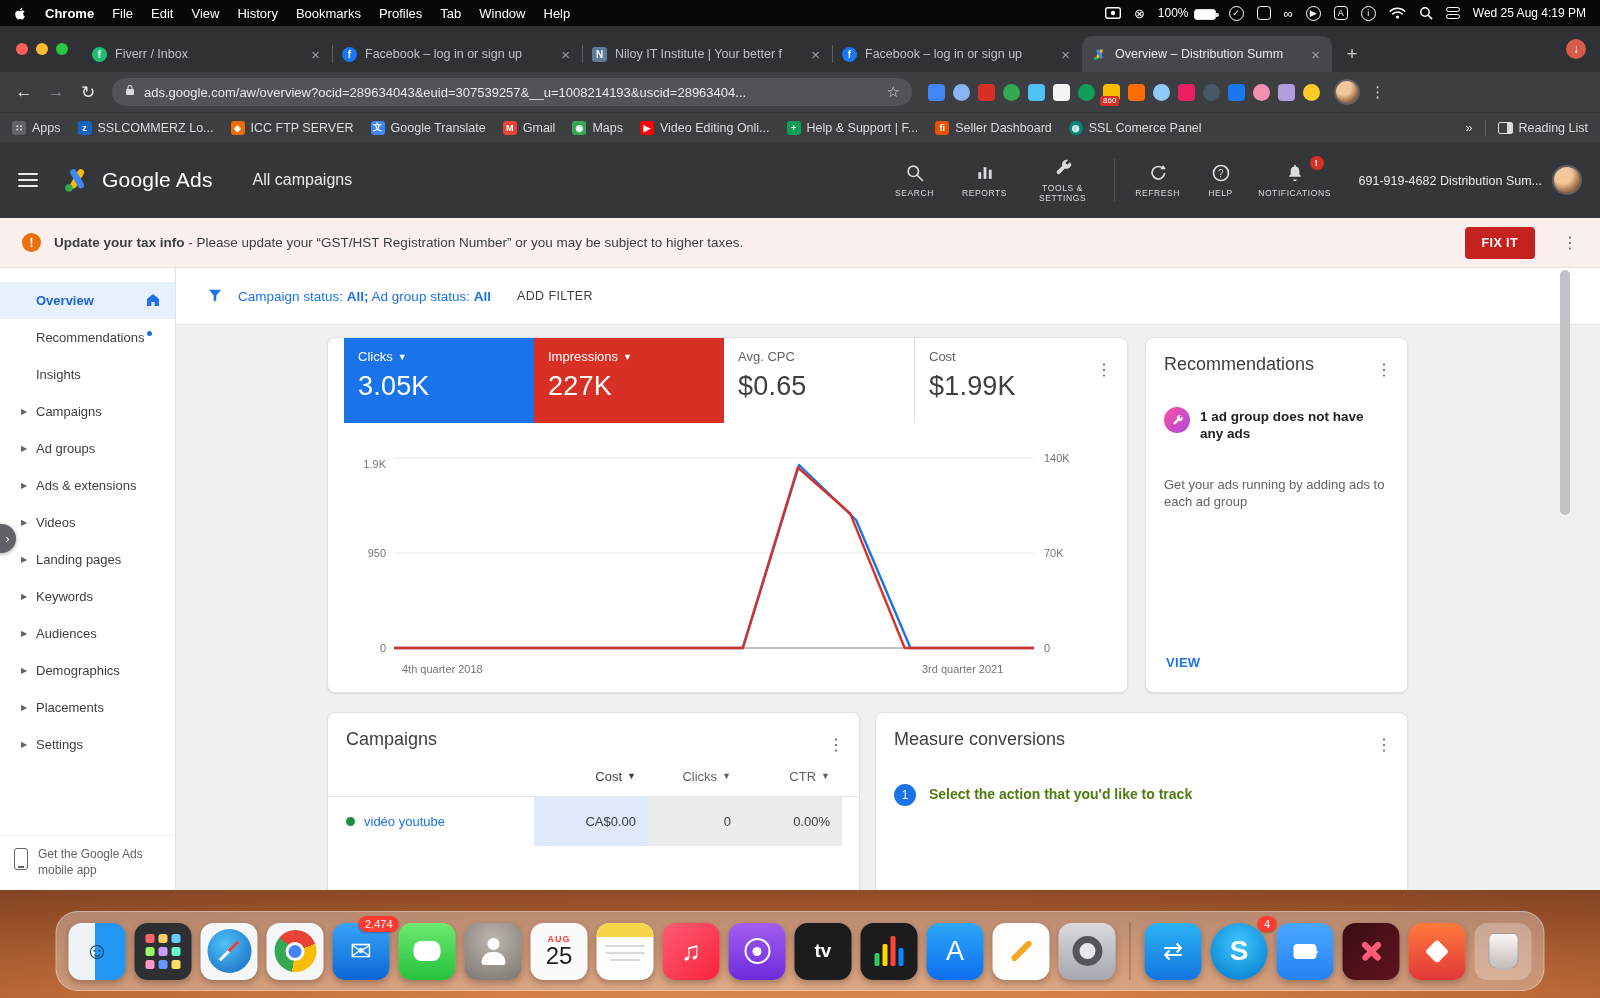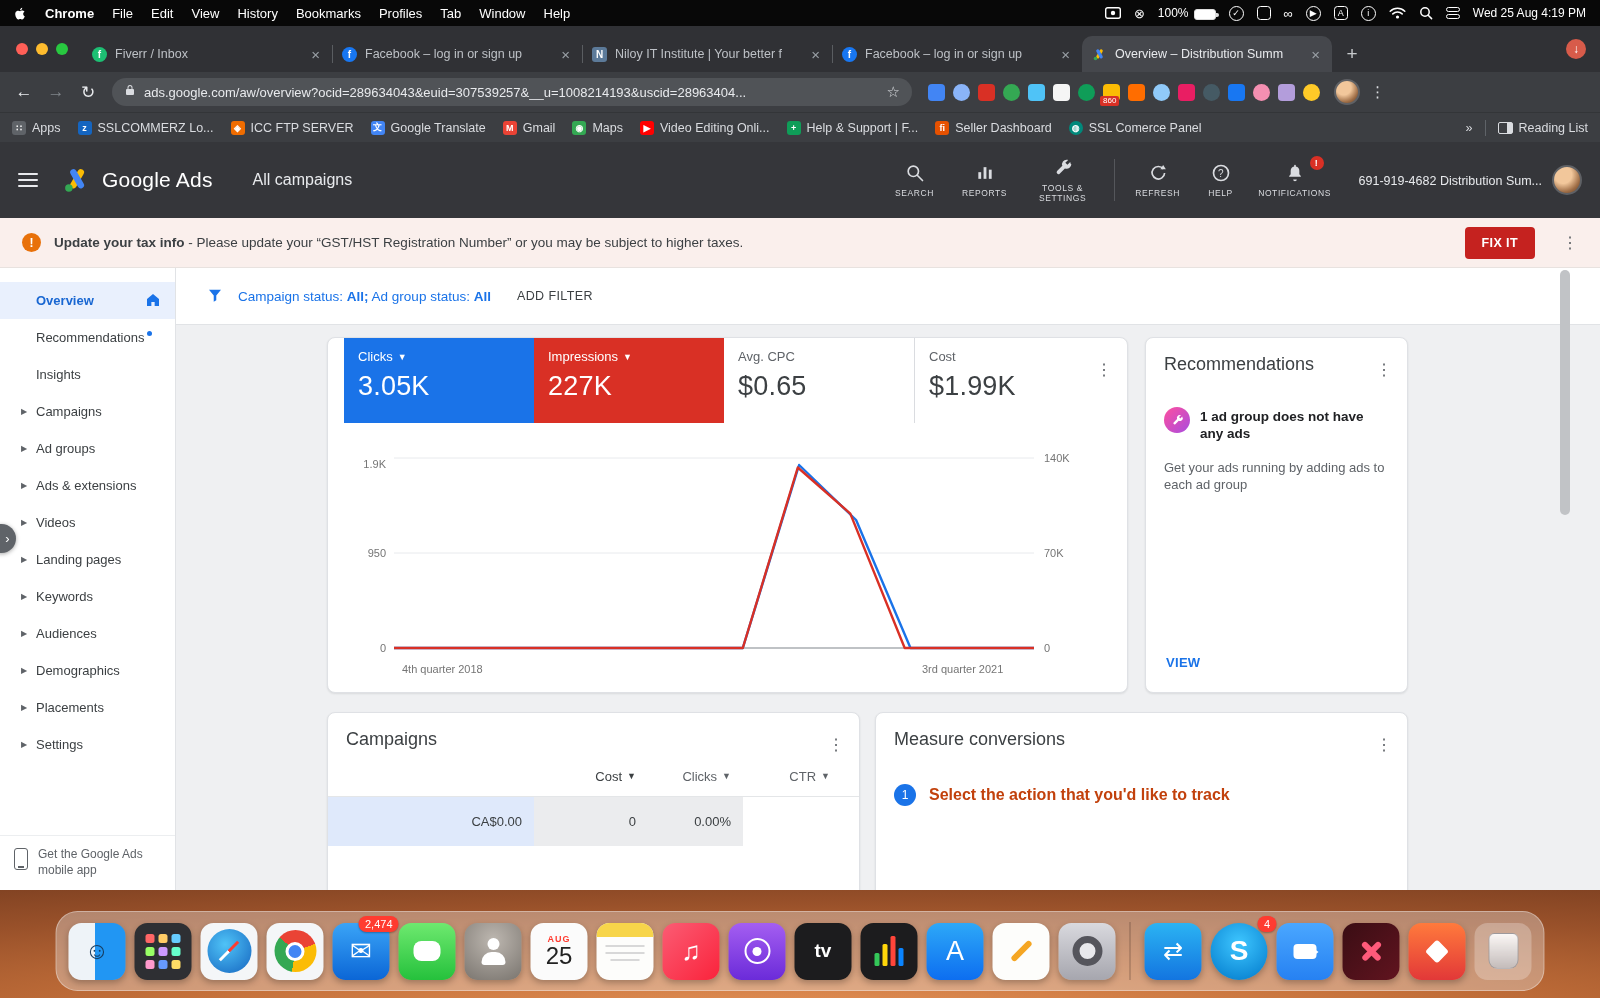--- a/index.html
+++ b/index.html
@@ -120,21 +120,21 @@
   .chart-wrap .tick{position:absolute;width:42px;text-align:right}
   .chart-wrap .tick.r{text-align:left;width:46px;left:700px}
   .chart-wrap .xlab{position:absolute;top:213px;white-space:nowrap}
 
   
   .card-rec{left:969px;top:69px;width:263px;height:356px;padding:16px 18px}
   .card-title{font-size:18px;color:#3c4043;font-weight:normal}
   .rec-item{display:flex;gap:10px;margin-top:32px;align-items:flex-start}
   .rec-badge{width:26px;height:26px;border-radius:50%;background:linear-gradient(135deg,#ff4f9e,#a84ce0);display:flex;align-items:center;justify-content:center;flex:none}
   .rec-title{font-size:13.5px;font-weight:bold;color:#202124;line-height:1.25;padding-top:2px}
-  .rec-body{margin-top:16px;font-size:13px;color:#5f6368;line-height:1.35}
+  .rec-body{margin-top:33px;font-size:13px;color:#5f6368;line-height:1.35}
   .view-link{position:absolute;left:20px;bottom:22px;color:#1a73e8;font-weight:bold;font-size:13px;letter-spacing:.3px}
 
   
   .card-camp{left:151px;top:444px;width:533px;height:310px}
   .card-camp .card-title{padding:16px 16px 0 18px}
   .tbl-head,.tbl-row{display:grid;grid-template-columns:1fr 114px 95px 99px;padding-right:17px}
   .tbl-head{height:40px;align-items:center;font-size:13px;color:#5f6368;margin-top:6px}
   .tbl-head .hc{display:flex;align-items:center;justify-content:flex-end;gap:5px;padding-right:12px}
   .tbl-head .hc.first{color:#3c4043}
   .tbl-row{height:50px;border-top:1px solid #e4e6e8;font-size:13px;color:#3c4043}
@@ -144,21 +144,21 @@
   .val-cell{display:flex;align-items:center;justify-content:flex-end;padding-right:12px}
   .h-cost1{background:#a3c2f4}
   .h-cost2{background:#dfe9fb}
   .h-gray1{background:#d7d9da}
   .h-gray2{background:#ebecee}
 
   
   .card-conv{left:699px;top:444px;width:533px;height:310px;padding:16px 18px}
   .step-row{display:flex;gap:13px;margin-top:34px;align-items:flex-start}
   .step-num{width:22px;height:22px;border-radius:50%;background:#1a73e8;color:#fff;font-size:12px;display:flex;align-items:center;justify-content:center;flex:none}
-  .step-title{font-size:16px;font-weight:bold;color:#c2410c;padding-top:2px}
+  .step-title{font-size:14px;font-weight:bold;color:#4d7c0f;padding-top:2px}
   .step-body{margin-left:35px;margin-top:18px;font-size:13.5px;color:#5f6368;line-height:1.45;max-width:420px}
 
   
   .edge-handle{position:absolute;left:-13px;top:524px;width:29px;height:29px;border-radius:50%;background:#5f6368;color:#fff;display:flex;align-items:center;justify-content:center;font-size:13px;padding-left:12px;box-shadow:0 1px 4px rgba(0,0,0,.35);z-index:45}
   .scrollbar{position:absolute;right:28px;top:270px;height:618px;width:13px;z-index:44}
   .scroll-thumb{position:absolute;top:0;left:1px;width:10px;height:245px;background:#c1c3c6;border-radius:6px}
 
   
   .dock-strip{position:absolute;left:0;right:0;bottom:0;height:108px;z-index:46;
     background:radial-gradient(120% 160% at 50% 118%, #e7955a 0%, #c4703a 34%, #99512a 66%, #70381d 100%)}
@@ -619,20 +619,24 @@
           <span class="hc">
               <span>Clicks</span>
               <span class="caret-dn">▼</span>
             </span>
           <span class="hc">
               <span>CTR</span>
               <span class="caret-dn">▼</span>
             </span>
         </div>
         <div class="tbl-row">
+          <span class="name-cell">
+              <span class="dot-green"></span>
+              <span class="camp-link">vidéo youtube</span>
+            </span>
           <span class="val-cell h-cost2">CA$0.00</span>
           <span class="val-cell h-gray2">0</span>
           <span class="val-cell h-gray2">0.00%</span>
         </div>
       </div>
 
       <div class="card card-conv">
         <div class="card-title">Measure conversions</div>
         <span class="card-kebab">⋮</span>
         <div class="step-row">

